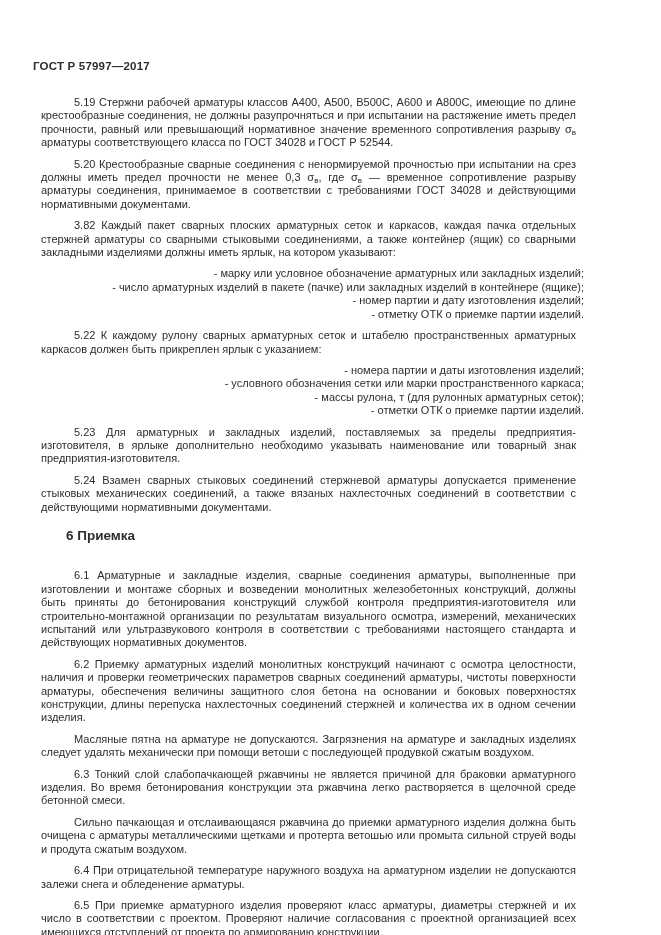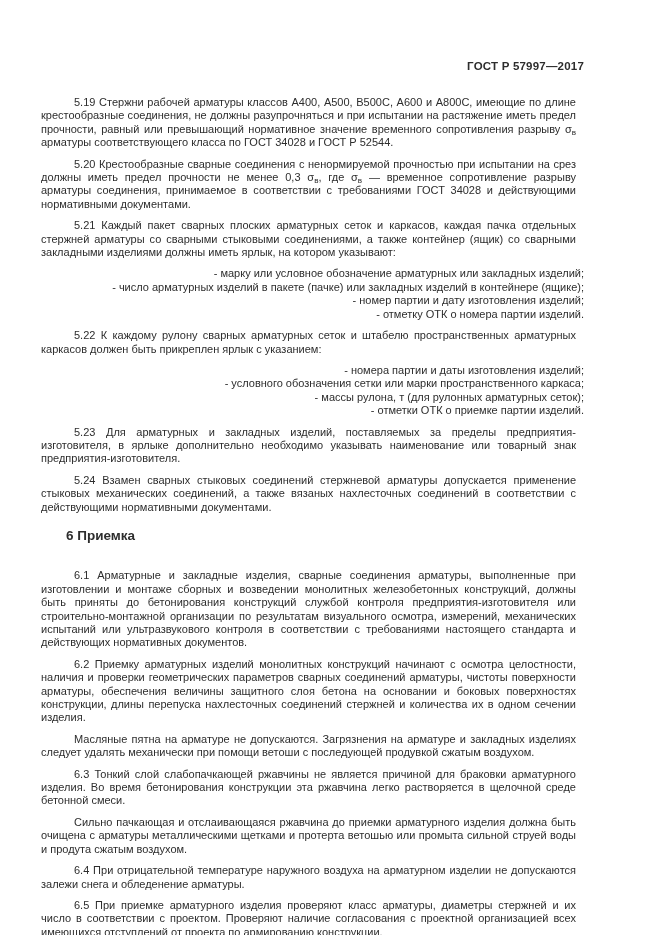--- a/index.html
+++ b/index.html
@@ -11,21 +11,21 @@
     font-family: "Liberation Sans", sans-serif;
     color: #2d2d2d;
     overflow: hidden;
     box-sizing: border-box;
   }
   .running-header {
     position: absolute;
     top: 60px;
     left: 33px;
     right: 77px;
-    text-align: right;
+    text-align: left;
     font-weight: bold;
     font-size: 11.5px;
     letter-spacing: 0.2px;
   }
   .doc-body {
     position: absolute;
     top: 88px;
     left: 33px;
     right: 77px;
     font-size: 11px;
@@ -63,25 +63,25 @@
 </head>
 <body>
 
 <div class="page">
 
   <div class="running-header">ГОСТ Р 57997—2017</div>
 
   <div class="doc-body">
     <p class="para">5.19 Стержни рабочей арматуры классов А400, А500, В500С, А600 и А800С, имеющие по длине крестообразные соединения, не должны разупрочняться и при испытании на растяжение иметь предел прочности, равный или превышающий нормативное значение временного сопротивления разрыву σ<sub>в</sub> арматуры соответствующего класса по ГОСТ 34028 и ГОСТ Р 52544.</p>
     <p class="para">5.20 Крестообразные сварные соединения с ненормируемой прочностью при испытании на срез должны иметь предел прочности не менее 0,3 σ<sub>в</sub>, где σ<sub>в</sub> — временное сопротивление разрыву арматуры соединения, принимаемое в соответствии с требованиями ГОСТ 34028 и действующими нормативными документами.</p>
-    <p class="para">5.21 Каждый пакет сварных плоских арматурных сеток и каркасов, каждая пачка отдельных стержней арматуры со сварными стыковыми соединениями, а также контейнер (ящик) со сварными закладными изделиями должны иметь ярлык, на котором указывают:</p>
+    <p class="para">3.82 Каждый пакет сварных плоских арматурных сеток и каркасов, каждая пачка отдельных стержней арматуры со сварными стыковыми соединениями, а также контейнер (ящик) со сварными закладными изделиями должны иметь ярлык, на котором указывают:</p>
     <p class="bullet">- марку или условное обозначение арматурных или закладных изделий;</p>
     <p class="bullet">- число арматурных изделий в пакете (пачке) или закладных изделий в контейнере (ящике);</p>
     <p class="bullet">- номер партии и дату изготовления изделий;</p>
-    <p class="bullet">- отметку ОТК о номера партии изделий.</p>
+    <p class="bullet">- отметку ОТК о приемке партии изделий.</p>
     <p class="para">5.22 К каждому рулону сварных арматурных сеток и штабелю пространственных арматурных каркасов должен быть прикреплен ярлык с указанием:</p>
     <p class="bullet">- номера партии и даты изготовления изделий;</p>
     <p class="bullet">- условного обозначения сетки или марки пространственного каркаса;</p>
     <p class="bullet">- массы рулона, т (для рулонных арматурных сеток);</p>
     <p class="bullet">- отметки ОТК о приемке партии изделий.</p>
     <p class="para">5.23 Для арматурных и закладных изделий, поставляемых за пределы предприятия-изготовителя, в ярлыке дополнительно необходимо указывать наименование или товарный знак предприятия-изготовителя.</p>
     <p class="para">5.24 Взамен сварных стыковых соединений стержневой арматуры допускается применение стыковых механических соединений, а также вязаных нахлесточных соединений в соответствии с действующими нормативными документами.</p>
     <h2 class="section-heading">6 Приемка</h2>
     <p class="para">6.1 Арматурные и закладные изделия, сварные соединения арматуры, выполненные при изготовлении и монтаже сборных и возведении монолитных железобетонных конструкций, должны быть приняты до бетонирования конструкций службой контроля предприятия-изготовителя или строительно-монтажной организации по результатам визуального осмотра, измерений, механических испытаний или ультразвукового контроля в соответствии с требованиями настоящего стандарта и действующих нормативных документов.</p>
     <p class="para">6.2 Приемку арматурных изделий монолитных конструкций начинают с осмотра целостности, наличия и проверки геометрических параметров сварных соединений арматуры, чистоты поверхности арматуры, обеспечения величины защитного слоя бетона на основании и боковых поверхностях конструкции, длины перепуска нахлесточных соединений стержней и количества их в одном сечении изделия.</p>

